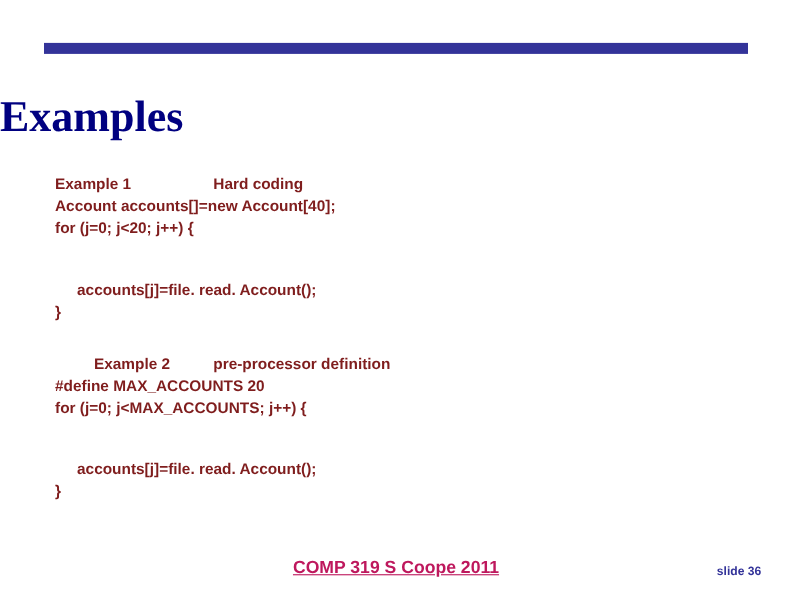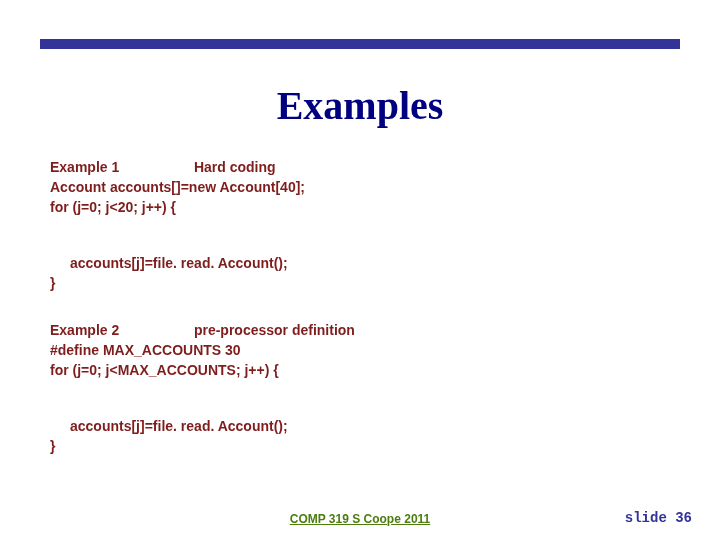--- a/index.html
+++ b/index.html
@@ -18,60 +18,60 @@
     left: 40px;
     right: 40px;
     height: 10px;
     background: #333399;
   }
   .title {
     position: absolute;
     top: 82px;
     left: 0;
     right: 0;
-    text-align: center;
+    text-align: left;
     font-family: "Times New Roman", Times, serif;
     font-weight: bold;
     font-size: 40px;
     color: #000080;
   }
   .content {
     position: absolute;
     top: 158px;
     left: 50px;
     right: 64px;
     font-family: Arial, Helvetica, sans-serif;
     font-weight: bold;
     font-size: 14px;
     color: #7f1d1d;
     line-height: 1.42;
   }
   .ex1-line1 .label { display: inline-block; width: 140px; }
-  .ex2-line1 .label { display: inline-block; width: 140px; }
+  .ex2-line1 .label { display: inline-block; width: 140px; text-align: center; }
   .indent { padding-left: 20px; margin-top: 36px; }
   .block2 { margin-top: 28px; }
   .footer-center {
     position: absolute;
     bottom: 14px;
     left: 0;
     right: 0;
     text-align: center;
     font-family: Arial, Helvetica, sans-serif;
     font-weight: bold;
-    font-size: 12px;
-    color: #4d7c0f;
+    font-size: 16px;
+    color: #be185d;
     text-decoration: underline;
   }
   .footer-right {
     position: absolute;
     bottom: 14px;
     right: 28px;
-    font-family: Liberation Mono, monospace;
+    font-family: Liberation Sans, sans-serif;
     font-weight: bold;
-    font-size: 14px;
+    font-size: 11px;
     color: #333399;
   }
 </style>
 </head>
 <body>
 
 <div class="top-bar"></div>
 
 <div class="title">Examples</div>
 
@@ -83,21 +83,21 @@
   <div>Account accounts[]=new Account[40];</div>
   <div>for (j=0; j&lt;20; j++) {</div>
   <div class="indent">accounts[j]=file. read. Account();</div>
   <div>}</div>
 
   <div class="block2">
     <div class="ex2-line1">
       <span class="label">Example 2</span>
       <span>pre-processor definition</span>
     </div>
-    <div>#define  MAX_ACCOUNTS 30</div>
+    <div>#define  MAX_ACCOUNTS 20</div>
     <div>for (j=0; j&lt;MAX_ACCOUNTS; j++) {</div>
     <div class="indent">accounts[j]=file. read. Account();</div>
     <div>}</div>
   </div>
 </div>
 
 <div class="footer-center">COMP 319 S Coope 2011</div>
 <div class="footer-right">slide 36</div>
 
 </body></html>

